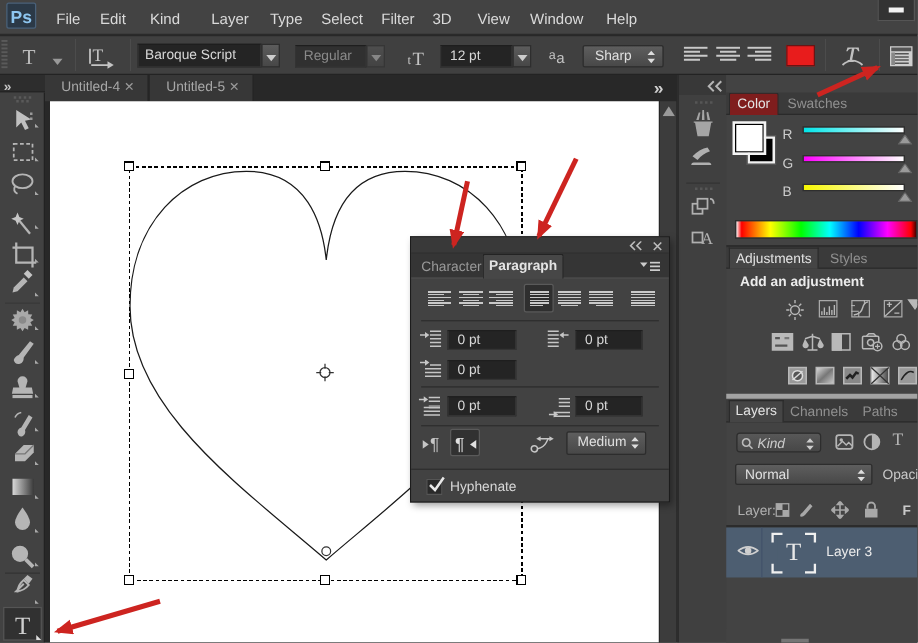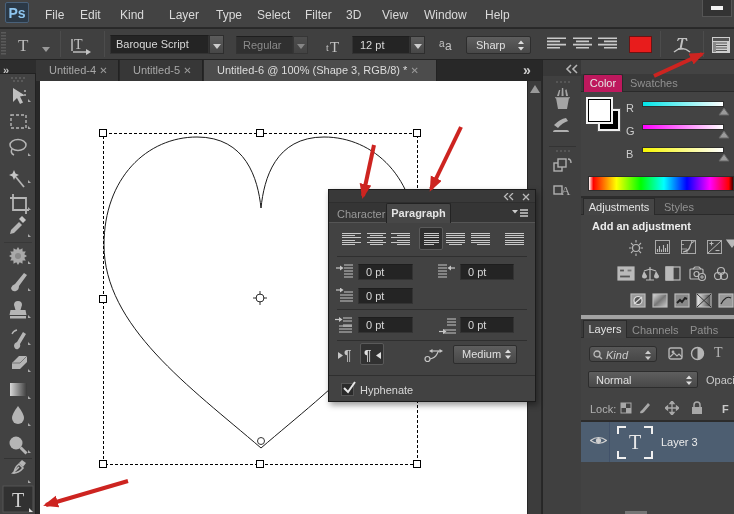--- a/index.html
+++ b/index.html
@@ -140,21 +140,20 @@
       <rect x="1" y="1" width="18" height="16" fill="#cfcfcf"></rect>
       <rect x="2" y="2" width="16" height="3" fill="#555"></rect>
       <path d="M4 7 h12 M4 9.5 h12 M4 12 h12 M4 14.5 h12" stroke="#555" stroke-width="1.2"></path>
       <rect x="2" y="6" width="3" height="10" fill="#888"></rect>
     </svg>
   </div>
 
   <div class="abs" id="tabbar">
     <div class="tab" style="left:0px;width:83px;"><span style="margin-left:13px">Untitled-4</span> <span class="tabx">✕</span></div>
     <div class="tab" style="left:84px;width:83px;"><span style="margin-left:13px">Untitled-5</span> <span class="tabx">✕</span></div>
-    <div class="tab active" style="left:168px;width:233px;"><span style="margin-left:13px">Untitled-6 @ 100% (Shape 3, RGB/8) *</span> <span class="tabx">✕</span></div>
     <div class="abs" style="left:487px;top:2px;color:#cfcfcf;font-size:14px;font-weight:bold;">»</div>
   </div>
 
   <div class="abs" id="ltoolhdr"><span style="color:#c5c5c5;font-size:11px;font-weight:bold;margin-left:3px;">»</span></div>
   <div class="abs" id="ltoolbar">
     <svg width="36" height="440" viewBox="0 0 36 440">
 
       <g fill="#5a5a5a">
         <rect x="11" y="3" width="2" height="2"></rect>
           <rect x="15" y="3" width="2" height="2"></rect>
@@ -324,21 +323,21 @@
       </g>
       <text x="18" y="135" font-size="13" fill="#b0b0b0" font-family="Liberation Serif">A</text>
     </svg>
   </div>
 
   <div class="abs" id="rpanels">
 
     <div class="abs" style="left:0;top:0;width:153px;height:136px;background:#434343;">
 
       <div class="abs" style="left:0;top:14px;width:153px;height:18px;background:#3a3a3a;border-bottom:1px solid #2a2a2a;"></div>
-      <div class="abs" style="left:2px;top:14px;width:40px;height:18px;background:#be185d;border:1px solid #2a2a2a;border-bottom:none;border-radius:2px 2px 0 0;color:#e4e4e4;font-size:11px;text-align:center;line-height:17px;">Color</div>
+      <div class="abs" style="left:2px;top:14px;width:40px;height:18px;background:#7f1d1d;border:1px solid #2a2a2a;border-bottom:none;border-radius:2px 2px 0 0;color:#e4e4e4;font-size:11px;text-align:center;line-height:17px;">Color</div>
       <div class="abs" style="left:49px;top:17px;color:#909090;font-size:11px;">Swatches</div>
 
       <div class="abs" style="left:17px;top:49px;width:22px;height:22px;background:#000;border:2px solid #f0f0f0;outline:1px solid #555;"></div>
       <div class="abs" style="left:7px;top:39px;width:23px;height:23px;background:#fff;border:1px solid #000;outline:2px solid #f4f4f4;"></div>
 
       <div class="abs" style="left:45px;top:42px;color:#ccc;font-size:11px;">R</div>
       <div class="abs" style="left:61px;top:41px;width:82px;height:6px;background:linear-gradient(90deg,#00e5e8,#fff);border:1px solid #2e2e2e;"></div>
       <div class="abs" style="left:45px;top:65px;color:#ccc;font-size:11px;">G</div>
       <div class="abs" style="left:61px;top:64px;width:82px;height:6px;background:linear-gradient(90deg,#ff00ff,#fff);border:1px solid #2e2e2e;"></div>
       <div class="abs" style="left:45px;top:88px;color:#ccc;font-size:11px;">B</div>
@@ -477,21 +476,21 @@
       <div class="abs" style="left:133px;top:26px;color:#b5b5b5;font-size:14px;font-family:'Liberation Serif';">T</div>
 
       <div class="abs" style="left:7px;top:52px;width:110px;height:17px;background:linear-gradient(#5e5e5e,#484848);border:1px solid #2d2d2d;border-radius:2px;">
         <span style="position:absolute;left:7px;top:2px;font-size:11px;color:#e0e0e0;">Normal</span>
         <svg class="abs" style="left:96px;top:3px" width="8" height="11" viewBox="0 0 8 11">
             <path d="M1 4 l3-3.5 3 3.5 z M1 6.5 l3 3.5 3-3.5 z" fill="#ddd"></path>
           </svg>
       </div>
       <div class="abs" style="left:125px;top:55px;color:#c9c9c9;font-size:11px;">Opacit</div>
 
-      <div class="abs" style="left:9px;top:84px;color:#b0b0b0;font-size:11px;">Lock:</div>
+      <div class="abs" style="left:9px;top:84px;color:#b0b0b0;font-size:11px;">Layer:</div>
       <svg class="abs" style="left:39px;top:83px" width="12" height="13">
           <g fill="#a8a8a8">
             <rect x="1" y="1" width="5" height="5"></rect>
             <rect x="6" y="6" width="5" height="5"></rect>
           </g>
           <rect x="1" y="1" width="10" height="10" fill="none" stroke="#a8a8a8"></rect>
         </svg>
       <svg class="abs" style="left:57px;top:82px" width="14" height="14">
           <path d="M2 12 q0 -2 2 -3 l6 -7 l2 2 l-6 7 q-2 2 -4 1 z" fill="#a8a8a8"></path>
         </svg>

